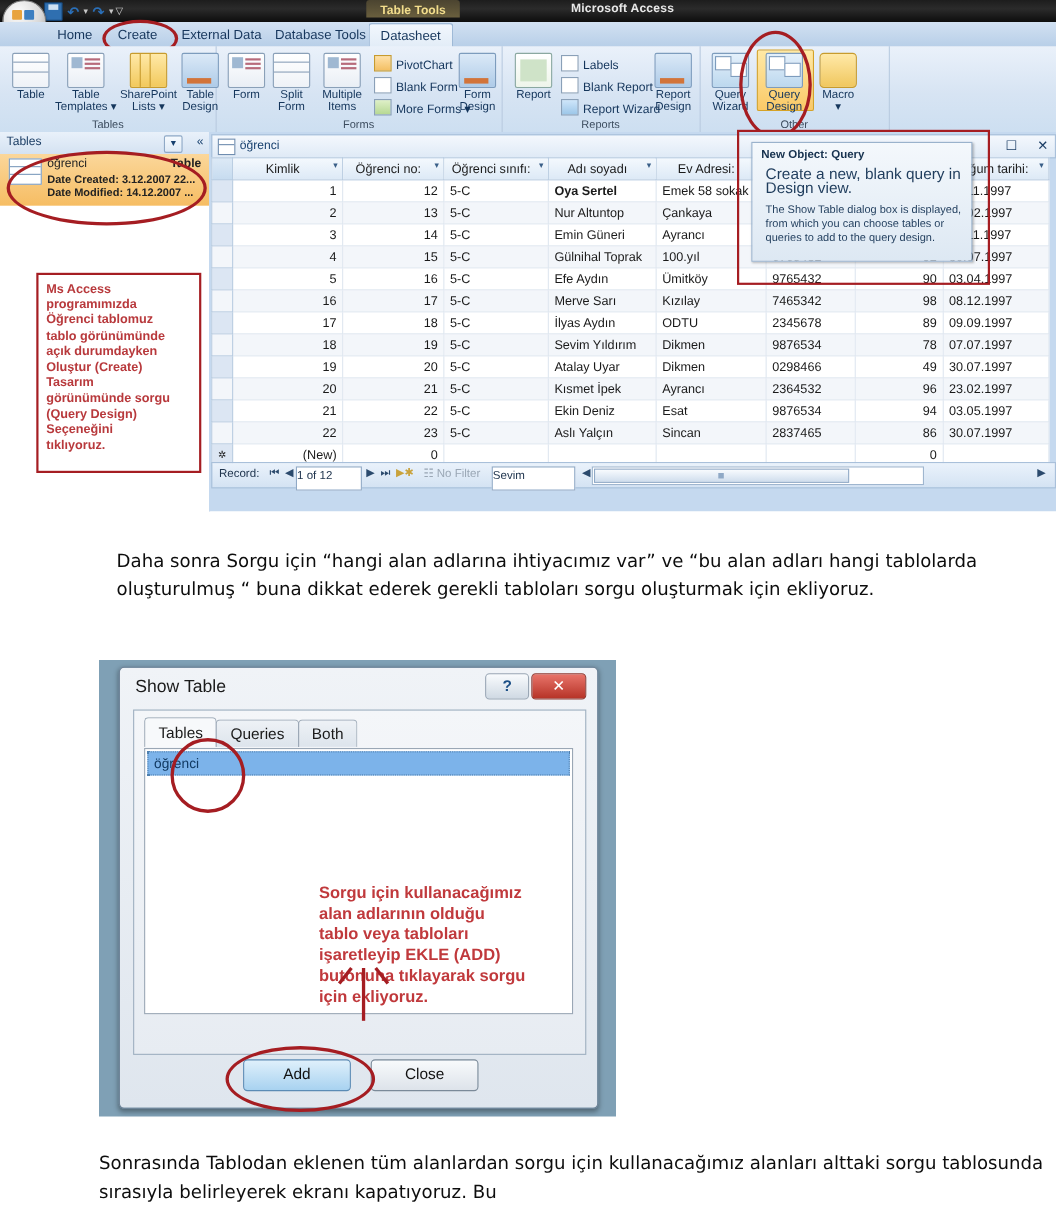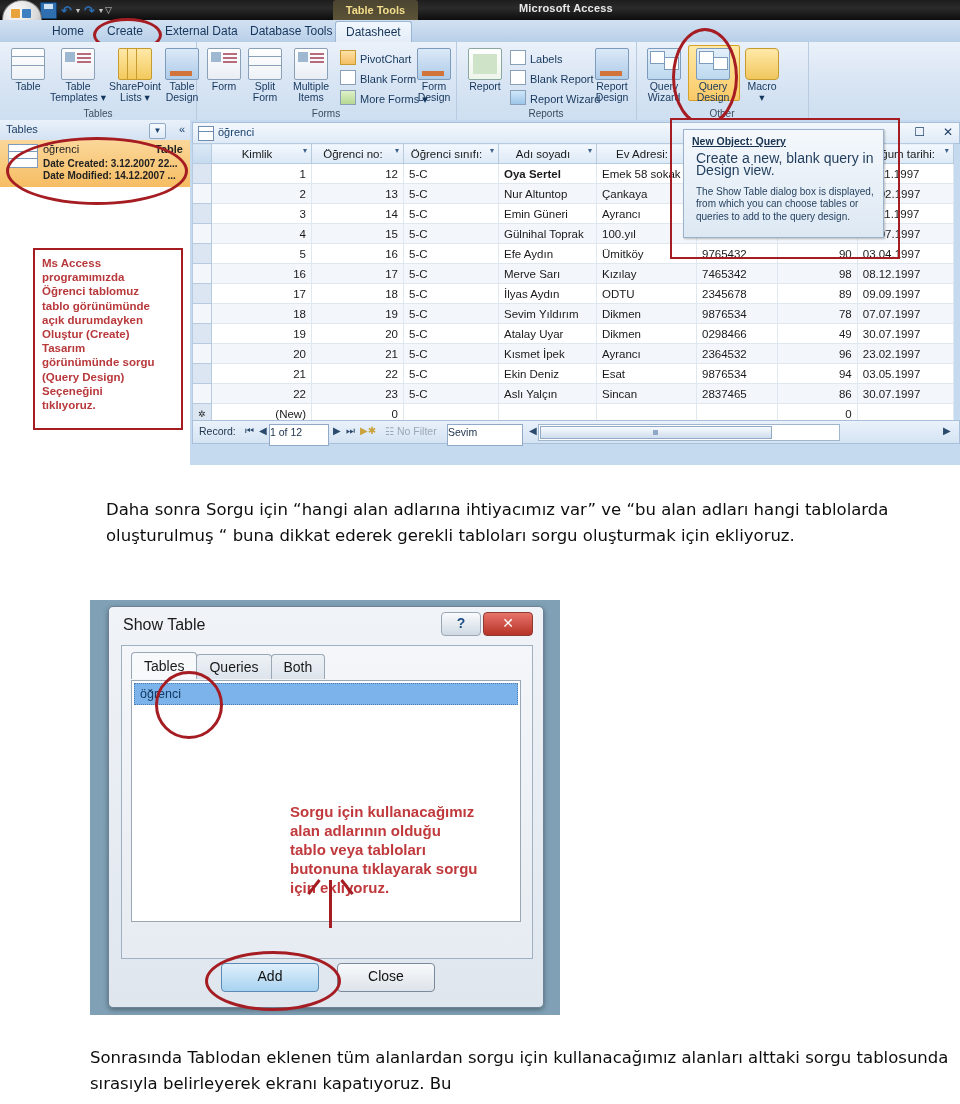--- a/index.html
+++ b/index.html
@@ -10,21 +10,21 @@
     overflow:hidden;position:relative;
   }
 
   
   .shot1{position:absolute;left:0;top:0;width:960px;height:465px;overflow:hidden;background:#fff;}
 
   .titlebar{position:absolute;left:0;top:0;width:960px;height:20px;
     background:linear-gradient(#1d1d1d,#2b2b2b 40%,#0d0d0d);
   }
   .tb-title{position:absolute;left:519px;top:2px;color:#e8e8e8;font-size:11px;font-weight:bold;letter-spacing:.2px;}
-  .tt-tab{position:absolute;left:333px;top:0px;width:85px;height:36px;
+  .tt-tab{position:absolute;left:333px;top:0px;width:85px;height:16px;
     background:linear-gradient(#4b4430,#6a5f3e);color:#f2dd8c;font-size:11px;font-weight:bold;
     text-align:center;line-height:20px;border-top-left-radius:3px;border-top-right-radius:3px;}
 
   .qat{position:absolute;left:40px;top:1px;height:18px;display:flex;align-items:center;gap:2px;}
   .qat .q{width:15px;height:15px;display:block;position:relative;}
   .sv-ico{background:#2f6fb0;border:1px solid #14406e;border-radius:1px;}
   .sv-ico:after{content:"";position:absolute;left:3px;top:1px;width:9px;height:5px;background:#cfe2f3;}
   .undo-ico,.redo-ico{color:#2a6fb8;font-size:13px;line-height:15px;text-align:center;font-weight:bold;}
   .caret{color:#c8c8c8;font-size:8px;line-height:15px;}
   .qat-more{color:#c8c8c8;font-size:9px;}
@@ -135,21 +135,21 @@
     color:#21364f;line-height:15px;padding:0 0;box-sizing:border-box;}
   .sb-arrow{position:absolute;top:4px;font-size:10px;color:#2b4a6d;}
   .sb-grey{position:absolute;top:4px;font-size:10.5px;color:#9aa7b5;}
   .hscroll{position:absolute;left:345px;top:3px;width:300px;height:15px;background:#fff;border:1px solid #9fb6cf;}
   .hscroll .thumb{position:absolute;left:1px;top:1px;width:230px;height:11px;
     background:linear-gradient(#f8fbfe,#cfdded);border:1px solid #8fa9c6;}
   .hscroll .thumb:after{content:"";position:absolute;left:112px;top:3px;width:5px;height:5px;background:#8fa9c6;}
 
   .tooltip{position:absolute;left:683px;top:129px;width:199px;height:107px;
     background:linear-gradient(#f4f8fc,#dde8f3);border:1px solid #9ab2cc;box-shadow:1px 1px 2px rgba(0,0,0,.25);}
-  .tooltip .tt-h{position:absolute;left:8px;top:5px;font-size:10.5px;font-weight:bold;color:#17324f;text-decoration:underline;}
+  .tooltip .tt-h{position:absolute;left:8px;top:5px;font-size:10.5px;font-weight:bold;color:#17324f;}
   .tooltip .tt-b{position:absolute;left:12px;top:22px;width:180px;font-size:14px;color:#1f3c5c;line-height:12.4px;}
   .tooltip .tt-b2{position:absolute;left:12px;top:56px;width:182px;font-size:10px;color:#1f3c5c;line-height:12.4px;}
 
   
   .para{position:absolute;font-family:"DejaVu Sans",sans-serif;font-size:16.5px;color:#0d0d0d;line-height:26px;}
 
   
   .shot2{position:absolute;left:90px;top:600px;width:470px;height:531px;overflow:hidden;}
   .st-outer{position:absolute;left:0;top:0;width:470px;height:415px;background:#7fa0b5;}
   .st-win{position:absolute;left:18px;top:6px;width:434px;height:400px;
@@ -576,20 +576,21 @@
       <div class="st-list">
         <div class="row">
           <span>öğrenci</span>
         </div>
       </div>
 
       <div class="st-annot">
         <div class="ln">Sorgu için kullanacağımız</div>
         <div class="ln">alan adlarının olduğu</div>
         <div class="ln">tablo veya  tabloları</div>
+        <div class="ln">işaretleyip  EKLE (ADD)</div>
         <div class="ln">butonuna tıklayarak sorgu</div>
         <div class="ln">için ekliyoruz.</div>
       </div>
     </div>
 
     <div class="st-btn st-add">Add</div>
     <div class="st-btn st-close2">Close</div>
 
     <div class="ellipse" style="left:46px;top:64px;width:62px;height:62px;"></div>
     <div class="ellipse" style="left:96px;top:344px;width:130px;height:54px;"></div>

